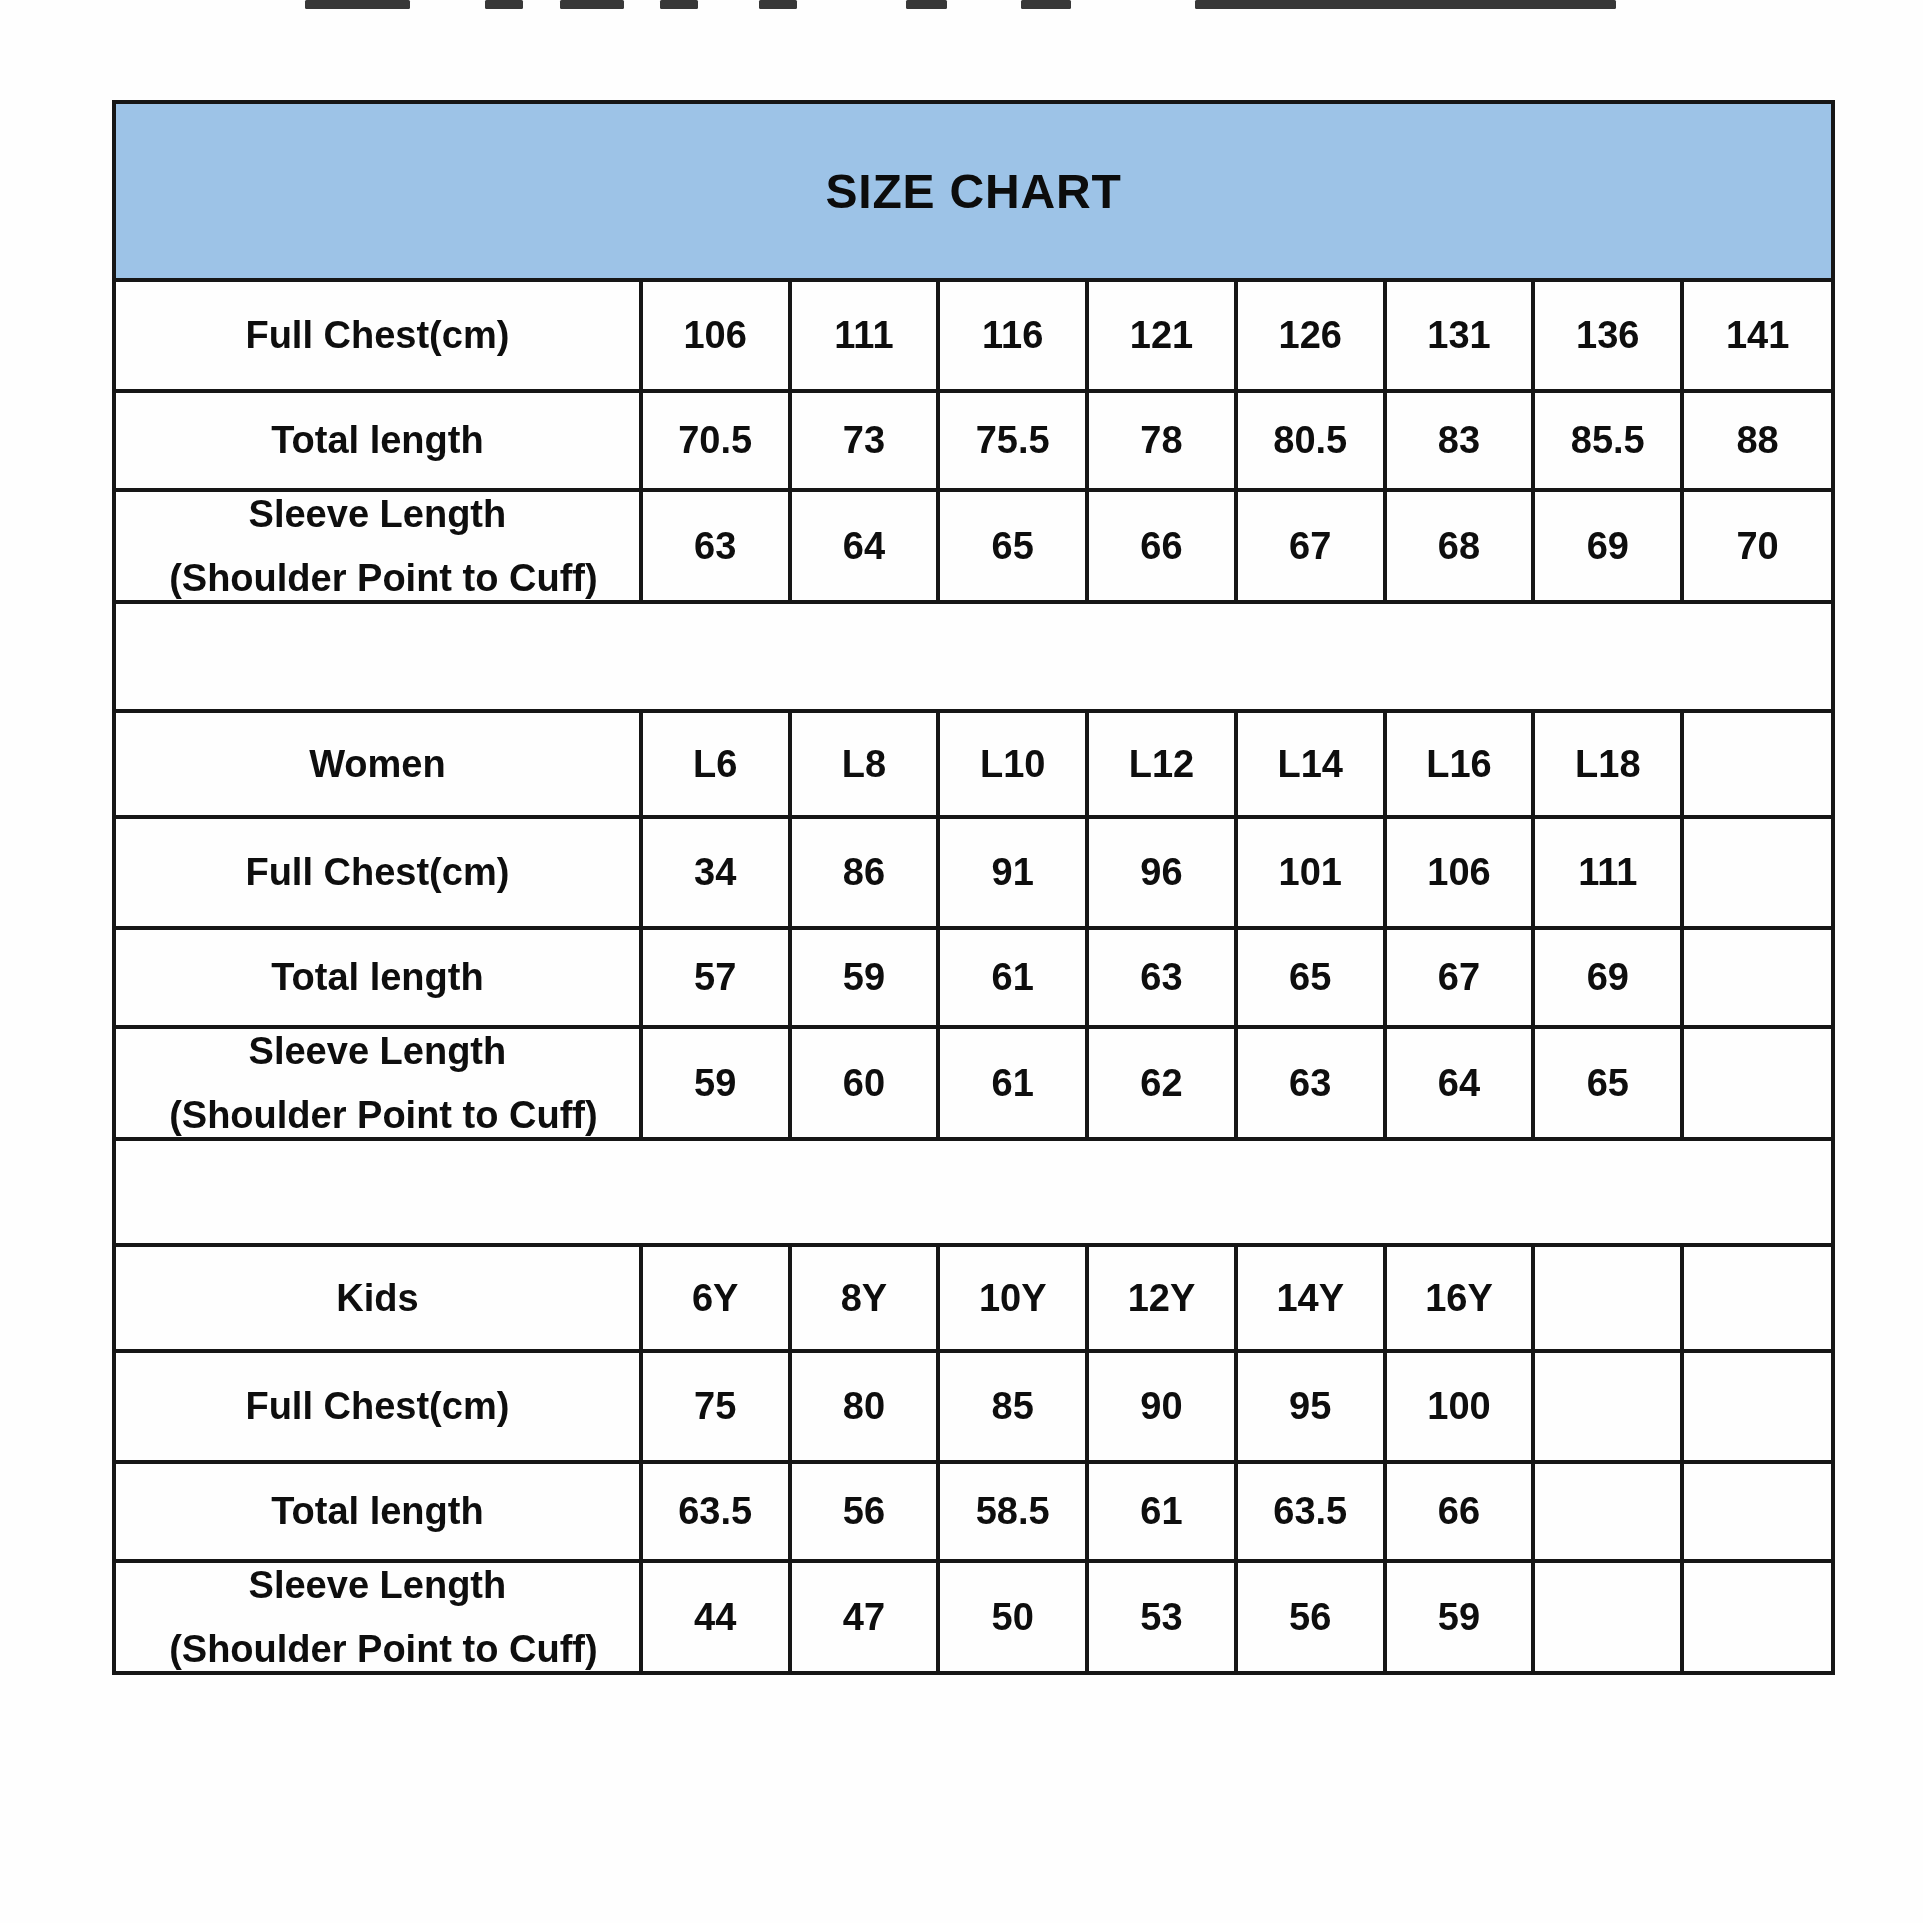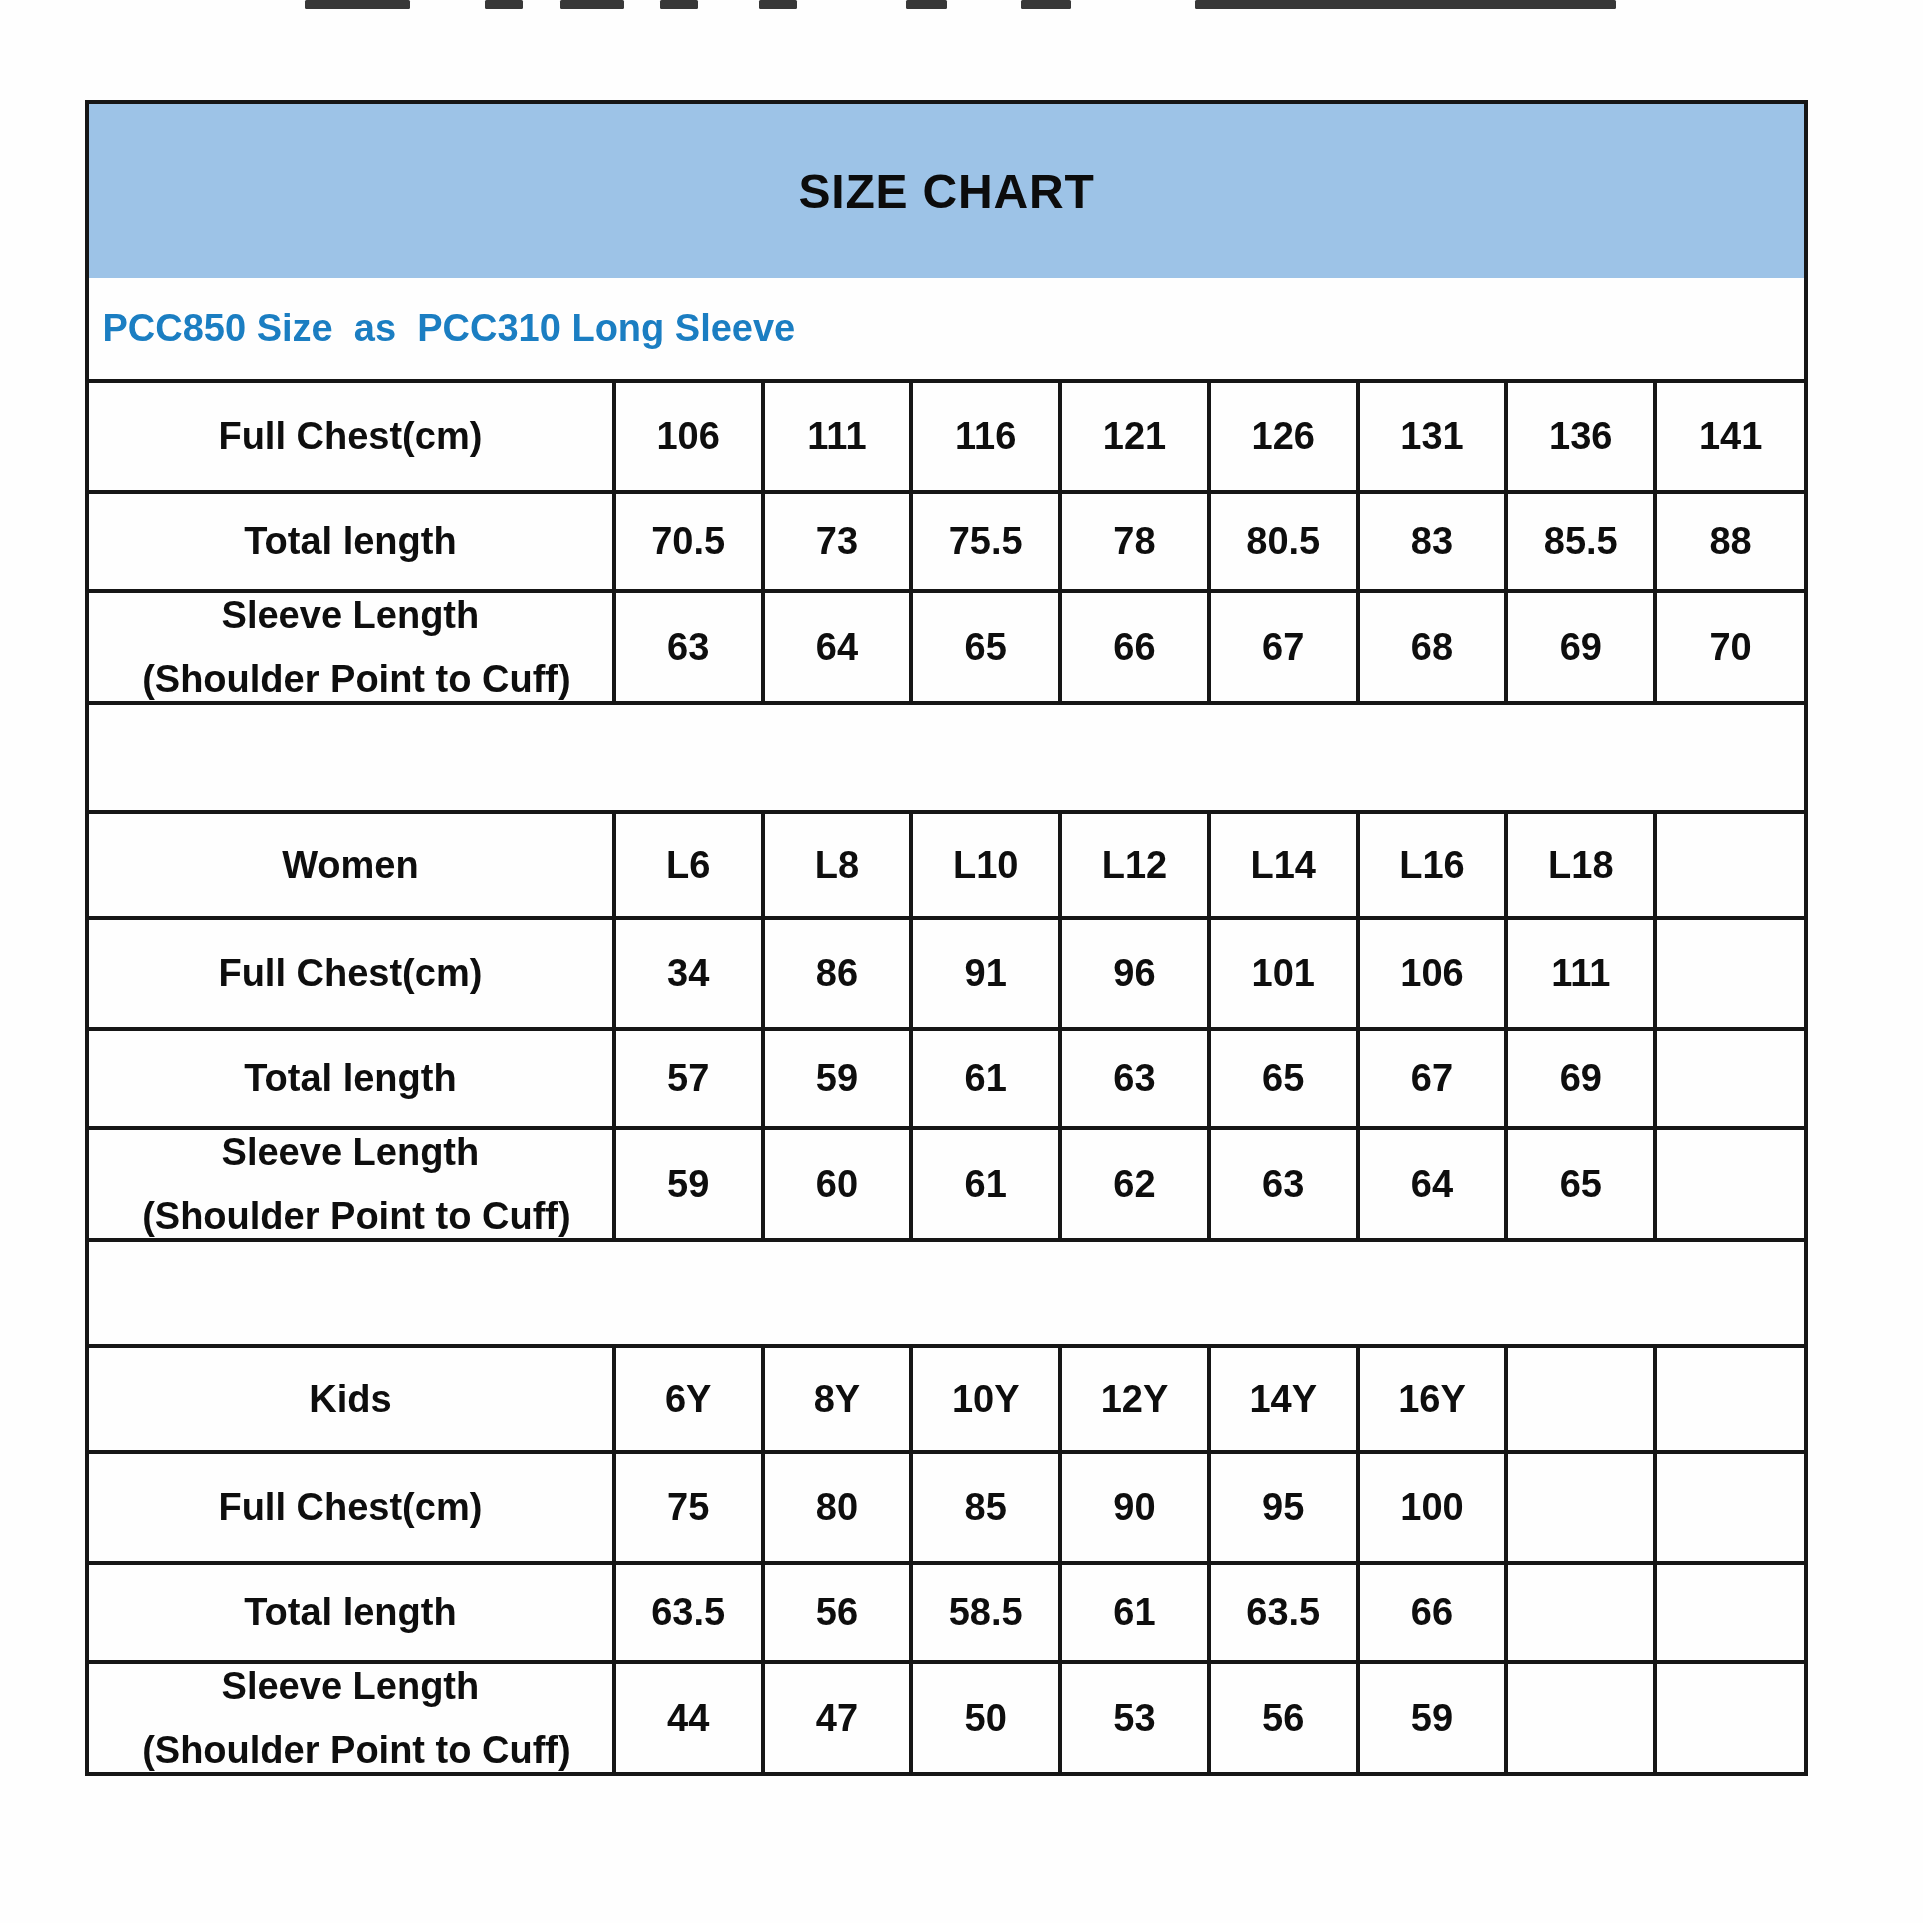--- a/index.html
+++ b/index.html
@@ -8,21 +8,21 @@
     width:1924px;height:1924px;
     background:#fefefe;
     font-family:"Liberation Sans",sans-serif;
     overflow:hidden;
   }
   
   .artifact{position:absolute;top:0;height:9px;background:#222;border-radius:1.5px;opacity:.9;}
 
   
   .frame{
-    position:absolute;left:85px;top:100px;width:1715px;
+    position:absolute;left:112px;top:100px;width:1715px;
     border:4.5px solid #161616;border-bottom:none;
     box-sizing:content-box;
   }
   .banner{
     height:174px;
     display:flex;align-items:center;justify-content:center;
   }
   .banner-title{
     font-size:48px;font-weight:bold;color:#0c0c0c;letter-spacing:0.8px;
   }
@@ -70,23 +70,20 @@
   <div class="artifact" style="left:906px;width:41px;"></div>
   <div class="artifact" style="left:1021px;width:50px;"></div>
   <div class="artifact" style="left:1195px;width:421px;"></div>
 
   <div class="frame">
 
     <div class="banner" style="background-color: rgb(157, 195, 231);">
       <div class="banner-title">SIZE CHART</div>
     </div>
 
-    <div class="note-row">
-      <div class="note" style="color: rgb(27, 126, 194);">PCC850 Size  as  PCC310 Long Sleeve</div>
-    </div>
 
     <table class="size-table">
       <colgroup>
           <col class="c-label">
           <col class="c-size">
           <col class="c-size">
           <col class="c-size">
           <col class="c-size">
           <col class="c-size">
           <col class="c-size">

